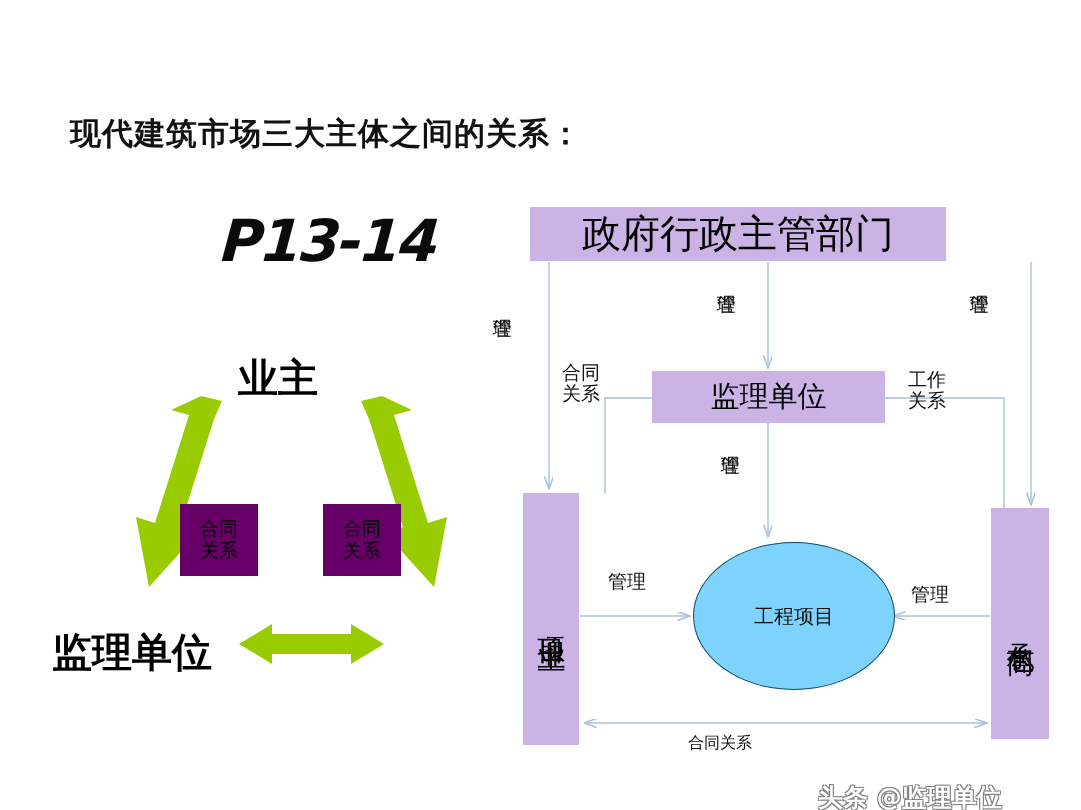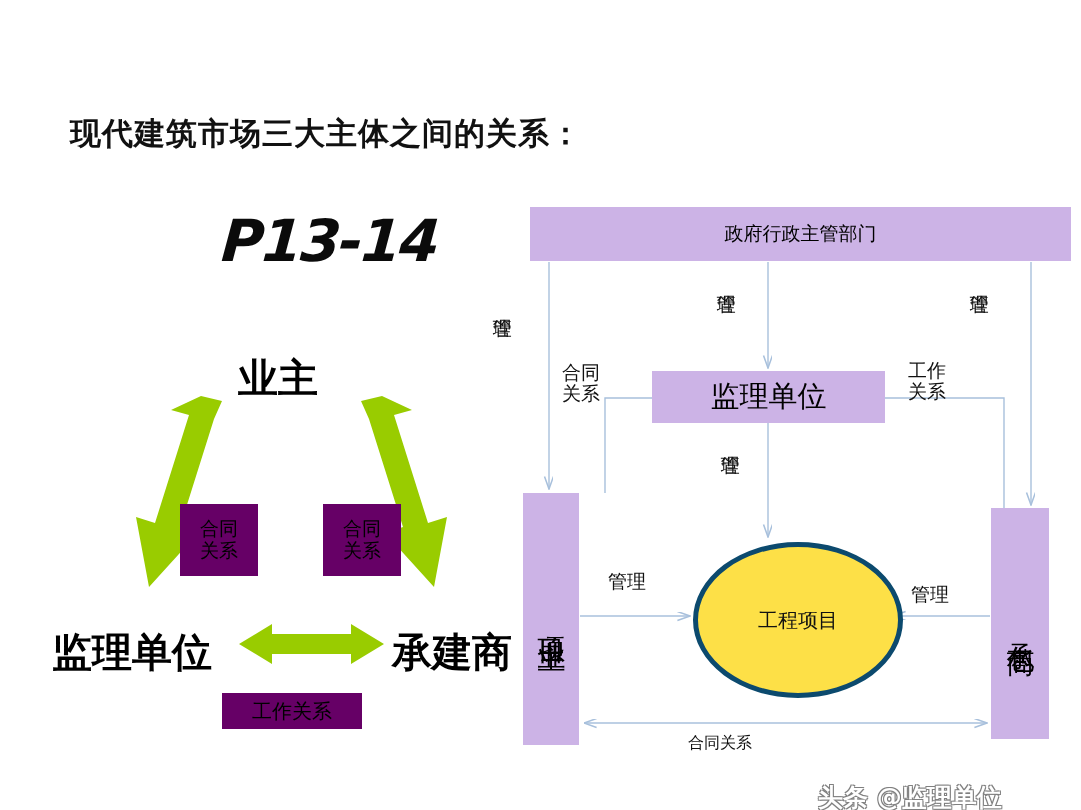--- a/index.html
+++ b/index.html
@@ -67,50 +67,50 @@
 
   
   .pbox{
     position:absolute;
     background:#ccb3e6;
     color:#000000;
     display:flex;align-items:center;justify-content:center;
     font-family:"Liberation Serif","DejaVu Serif",serif;
     text-align:center;
   }
-  #box-gov{left:530px;top:186px;width:541px;height:54px;font-size:19px;}
+  #box-gov{left:530px;top:186px;width:416px;height:54px;font-size:39px;}
   #box-supervisor{left:652px;top:350px;width:233px;height:52px;font-size:29px;}
   #box-owner{left:523px;top:472px;width:56px;height:252px;font-size:28px;
              writing-mode:vertical-rl;text-orientation:upright;letter-spacing:2px;}
   #box-contractor{left:991px;top:487px;width:58px;height:231px;font-size:28px;
              writing-mode:vertical-rl;text-orientation:upright;letter-spacing:2px;}
 
   #ellipse-project{
     position:absolute;left:693px;top:521px;width:200px;height:146px;
-    background:#fde047;border:5px solid #0c4a6e;border-radius:50%;
+    background:#7dd3fc;border:1px solid #0c4a6e;border-radius:50%;
     display:flex;align-items:center;justify-content:center;
     font-family:Liberation Sans, sans-serif;
     font-size:20px;color:#111;
   }
 
   .flow-label{
     position:absolute;
     font-family:"Liberation Serif","DejaVu Serif",serif;
     font-size:19px;color:#111111;line-height:1.12;
     white-space:nowrap;
   }
   .vlabel{
     writing-mode:vertical-rl;text-orientation:upright;letter-spacing:0px;
   }
 
   #lab-manage-left{left:492px;top:283px;}
   #lab-manage-mid{left:716px;top:259px;}
   #lab-manage-right{left:969px;top:259px;}
   #lab-contract-mid{left:562px;top:341px;}
-  #lab-work-mid{left:908px;top:341px;font-family:Liberation Mono, monospace;}
+  #lab-work-mid{left:908px;top:348px;}
   #lab-manage-under-sup{left:720px;top:420px;}
   #lab-manage-ow{left:608px;top:550px;}
   #lab-manage-co{left:911px;top:563px;}
   #lab-contract-bottom{left:688px;top:713px;font-size:16px;}
 
   svg.lines{position:absolute;left:0;top:0;width:1081px;height:810px;pointer-events:none;}
 
   
   #watermark{
     position:absolute;left:818px;top:760px;
@@ -145,35 +145,33 @@
     </g>
 
     <g>
       <polygon fill="#99CC00" points="
         239,623 272,603 272,613 351,613 351,603 384,623 351,643 351,633 272,633 272,643"></polygon>
     </g>
   </svg>
 
   <div class="tri-node" id="tri-owner">业主</div>
   <div class="tri-node" id="tri-supervisor">监理单位</div>
-  <div class="tri-node" id="tri-contractor">承建商</div>
 
   <div class="tag-box" id="tag-contract-left">
     <div>
       <div>合同</div>
       <div>关系</div>
     </div>
   </div>
   <div class="tag-box" id="tag-contract-right">
     <div>
       <div>合同</div>
       <div>关系</div>
     </div>
   </div>
-  <div class="tag-box" id="tag-work">工作关系</div>
 
   <svg class="lines" viewBox="0 0 1081 810">
     <defs>
       <marker id="ah" markerWidth="10" markerHeight="10" refX="9" refY="3.2" orient="auto" markerUnits="strokeWidth">
         <path d="M0,0 L9,3.2 L0,6.4" fill="none" stroke="#A8C0DC" stroke-width="1.1"></path>
       </marker>
       <marker id="ahr" markerWidth="10" markerHeight="10" refX="0" refY="3.2" orient="auto" markerUnits="strokeWidth">
         <path d="M9,0 L0,3.2 L9,6.4" fill="none" stroke="#A8C0DC" stroke-width="1.1"></path>
       </marker>
     </defs>

